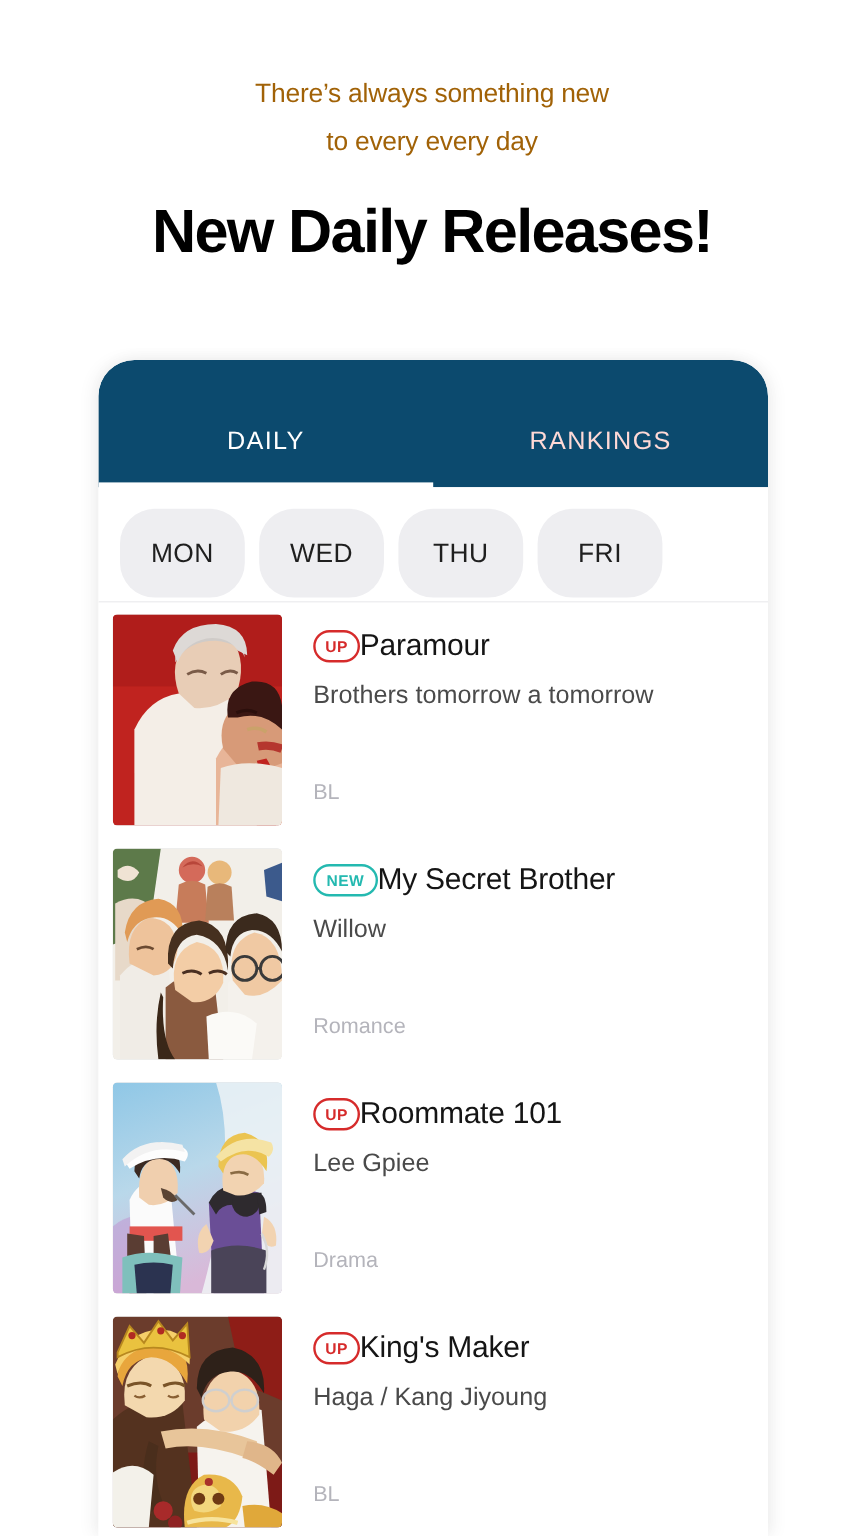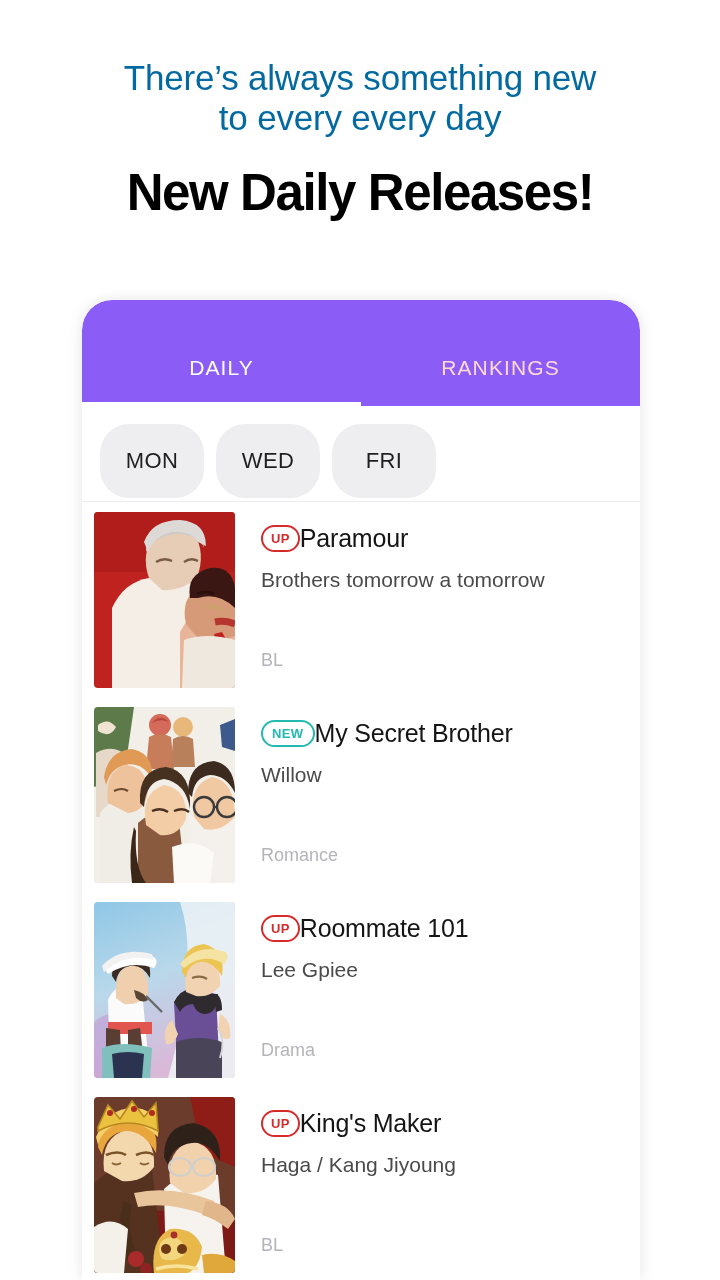--- a/index.html
+++ b/index.html
@@ -21,24 +21,24 @@
 
   
   .promo {
     position: absolute;
     top: 58px;
     left: 0;
     width: 720px;
     text-align: center;
   }
   .promo-sub {
-    font-size: 35px;
+    font-size: 22px;
     line-height: 40px;
     font-weight: 400;
-    color: #0369a1;
+    color: #a16207;
     letter-spacing: -0.2px;
   }
   .promo-title {
     margin-top: 26px;
     font-size: 51px;
     line-height: 58px;
     font-weight: 700;
     color: #000000;
     letter-spacing: -1.4px;
   }
@@ -53,21 +53,21 @@
     background: #ffffff;
     border-radius: 30px 30px 0 0;
     overflow: hidden;
     box-shadow: -4px 0 14px rgba(0,0,0,0.055), 4px 0 14px rgba(0,0,0,0.055);
   }
 
   
   .tabbar {
     position: relative;
     height: 106px;
-    background: #8b5cf6;
+    background: #0c4a6e;
     border-radius: 30px 30px 0 0;
   }
   .tabs {
     position: absolute;
     left: 0; right: 0; bottom: 0;
     height: 106px;
     display: flex;
   }
   .tab {
     flex: 1 1 50%;
@@ -227,20 +227,23 @@
       <div class="tab-indicator"></div>
     </div>
 
     <div class="daystrip-wrap">
       <div class="daystrip">
         <div class="chip">
           <span>MON</span>
         </div>
         <div class="chip">
           <span>WED</span>
+        </div>
+        <div class="chip">
+          <span>THU</span>
         </div>
         <div class="chip">
           <span>FRI</span>
         </div>
 
       </div>
     </div>
 
     <div class="list">
 

